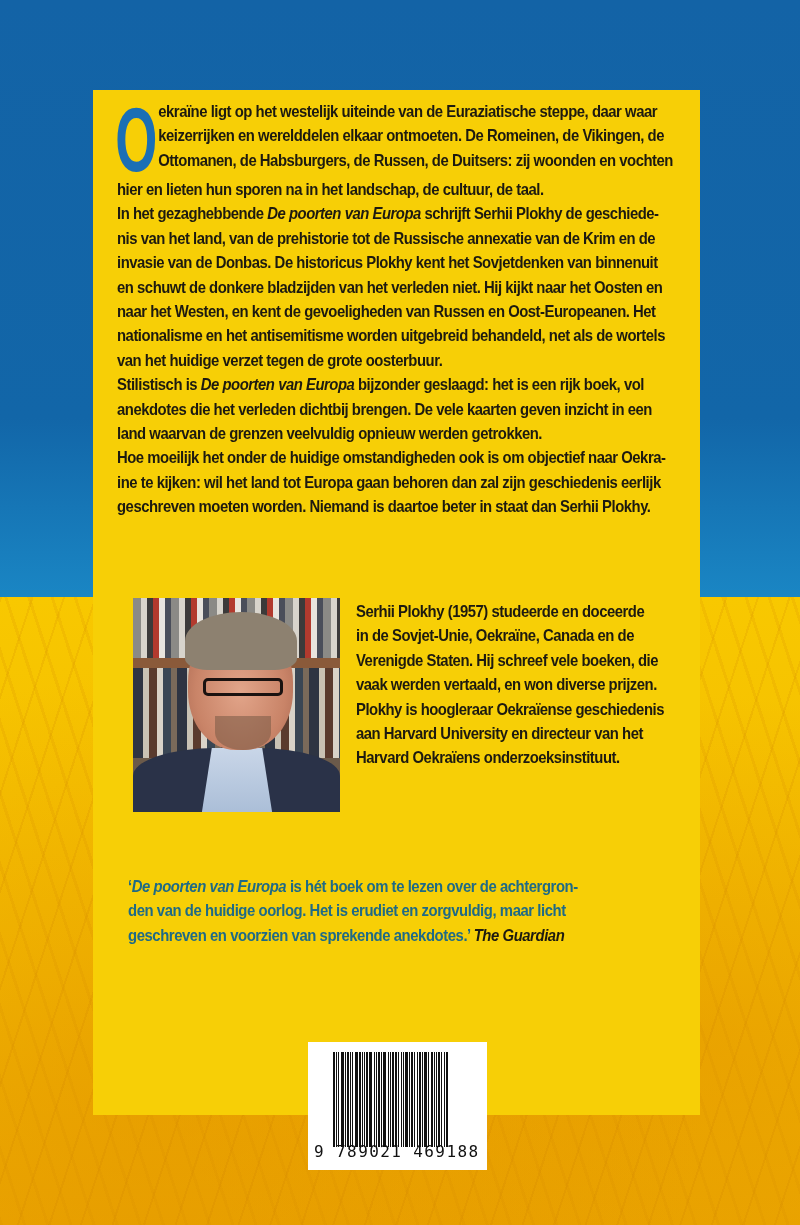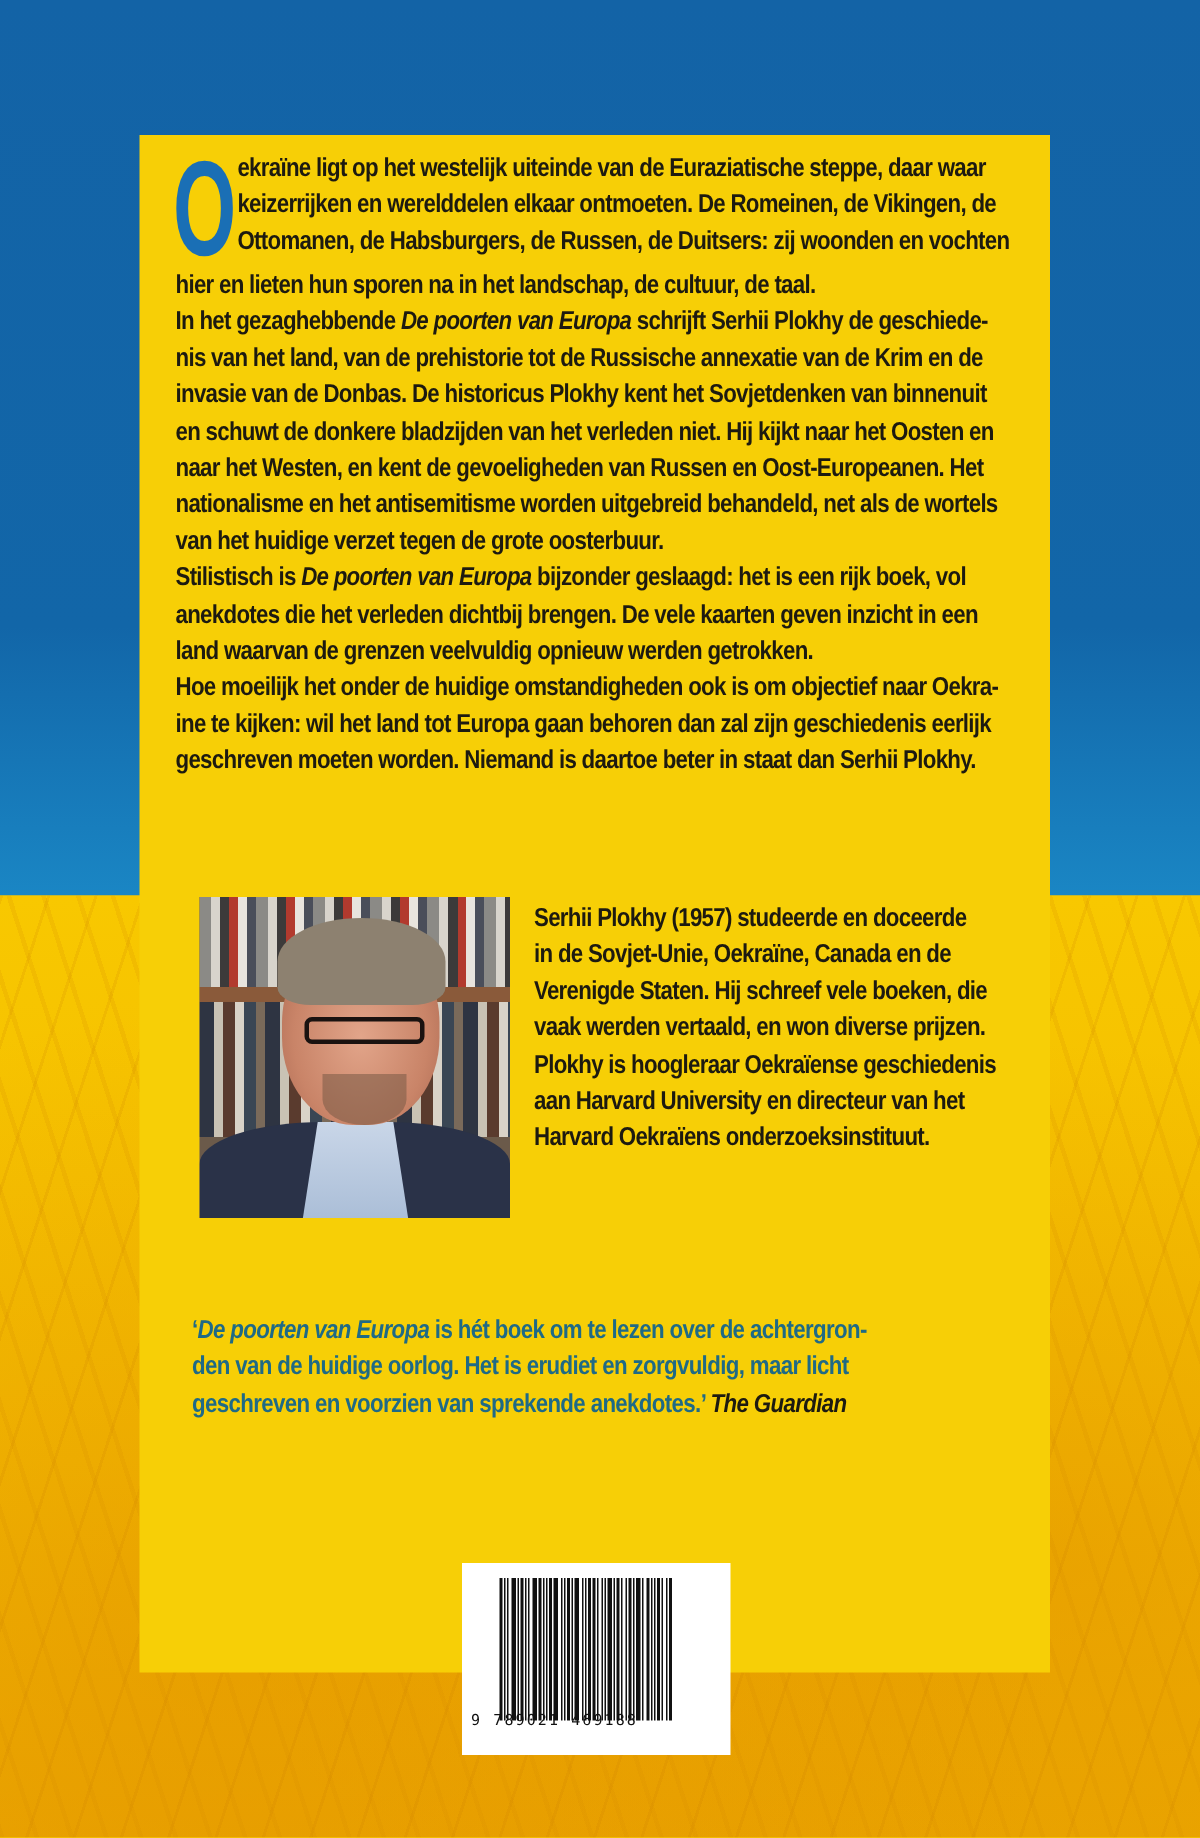--- a/index.html
+++ b/index.html
@@ -102,21 +102,21 @@
       background: #ffffff;
     }
     .bars {
       position: absolute; left: 25px; top: 10px; width: 143px; height: 95px;
       display: flex; align-items: flex-start;
     }
     .bars span { display: block; background: #111; height: 95px; margin-right: 1.2px; }
     .barcode-num {
       position: absolute; left: 6px; top: 100px; width: 170px;
       font-family: "DejaVu Sans Mono", monospace;
-      font-size: 10px; letter-spacing: 1.4px; color: #111;
+      font-size: 16px; letter-spacing: 1.4px; color: #111;
       white-space: pre;
     }
   </style>
 </head>
 <body>
 
 <div class="bg-blue"></div>
 <div class="bg-wheat"></div>
 <div class="panel"></div>
 

